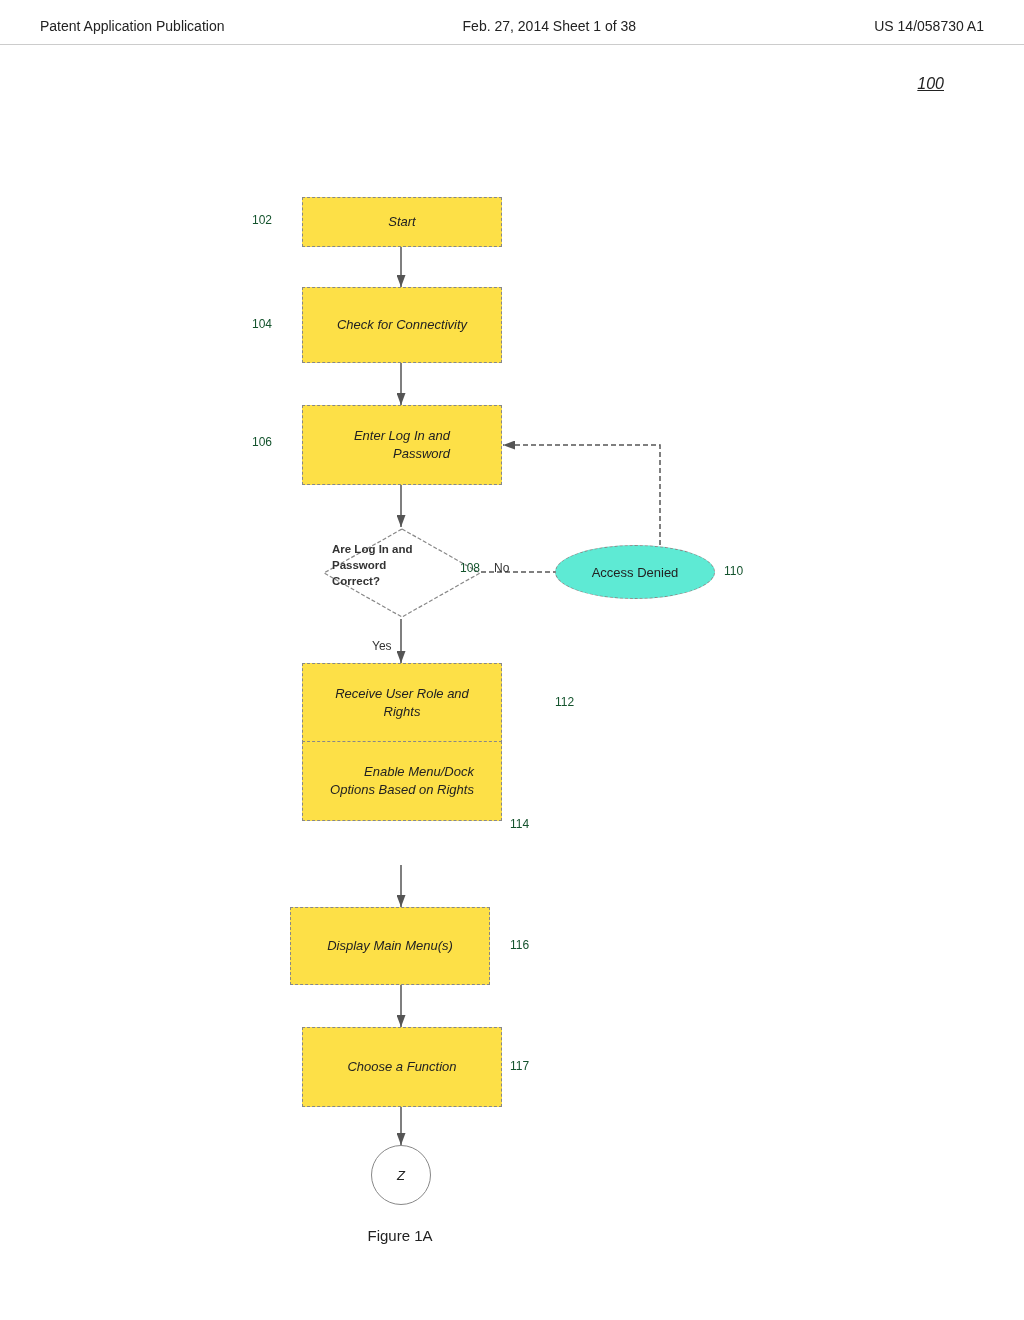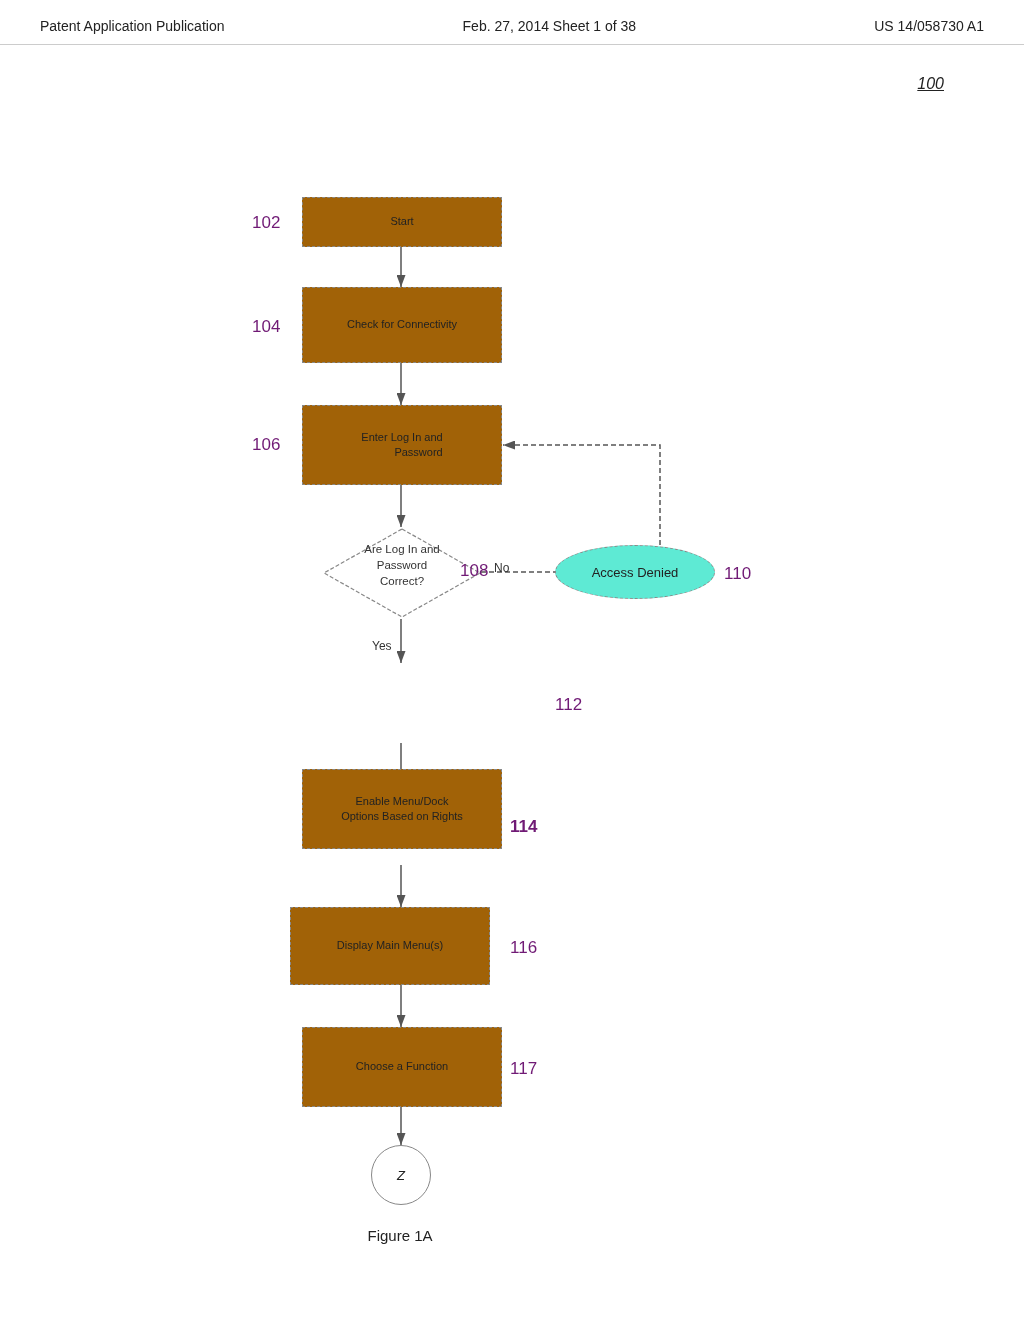--- a/index.html
+++ b/index.html
@@ -22,22 +22,22 @@
 
     .diagram-area {
       position: relative;
       width: 100%;
       min-height: 1240px;
       padding: 20px 0;
     }
 
     
     .ref-number {
-      font-size: 17px;
-      color: #701a75;
+      font-size: 12px;
+      color: #14532d;
       position: absolute;
     }
 
     
     .diagram-title {
       position: absolute;
       top: 30px;
       right: 80px;
       font-size: 16px;
       text-decoration: underline;
@@ -46,39 +46,40 @@
     }
 
     
     .flow-box {
       position: absolute;
       border: 1px dashed #888;
       display: flex;
       align-items: center;
       justify-content: center;
       text-align: center;
-      background: #a16207;
-      font-size: 11px;
+      background: #fde047;
+      font-size: 13px;
       line-height: 1.4;
       padding: 6px 10px;
+      font-style: italic;
     }
 
     
     .flow-diamond-container {
       position: absolute;
     }
     .flow-diamond-svg {
       overflow: visible;
     }
     .flow-diamond-label {
       position: absolute;
-      text-align: center;
       font-size: 12px;
       line-height: 1.4;
       color: #333;
+      font-weight: bold;
     }
 
     
     .flow-oval {
       position: absolute;
       border: 1px dashed #888;
       border-radius: 50%;
       display: flex;
       align-items: center;
       justify-content: center;
@@ -196,27 +197,31 @@
 
   <div class="arrow-label" style="left:372px; top:578px;margin-top:16px;">Yes</div>
 
   <div class="arrow-label" style="left:494px; top:516px;">No</div>
 
   <div class="flow-oval" style="left:555px; top:500px; width:160px; height:54px;">
     <span>Access Denied</span>
   </div>
   <div class="ref-number" style="left:724px; top:519px;">110</div>
 
+  <div class="flow-box" style="left:302px; top:618px; width:200px; height:80px;">
+    <span style="white-space: pre-line;">Receive User Role and
+Rights</span>
+  </div>
   <div class="ref-number" style="left:510px; top:650px;margin-left:45px;">112</div>
 
-  <div class="flow-box" style="left:302px; top:724px; width:200px; height:80px;">
+  <div class="flow-box" style="left:302px; top:696px; width:200px; height:80px;text-align:right;">
     <span style="white-space: pre-line;">Enable Menu/Dock
 Options Based on Rights</span>
   </div>
-  <div class="ref-number" style="left:510px; top:772px;font-weight:bold;">114</div>
+  <div class="ref-number" style="left:510px; top:772px;">114</div>
 
   <div class="flow-box" style="left:290px; top:862px; width:200px; height:78px;justify-content:center;">
     <span>Display Main Menu(s)</span>
   </div>
   <div class="ref-number" style="left:510px; top:893px;">116</div>
 
   <div class="flow-box" style="left:302px; top:982px; width:200px; height:80px;">
     <span>Choose a Function</span>
   </div>
   <div class="ref-number" style="left:510px; top:1014px;">117</div>

